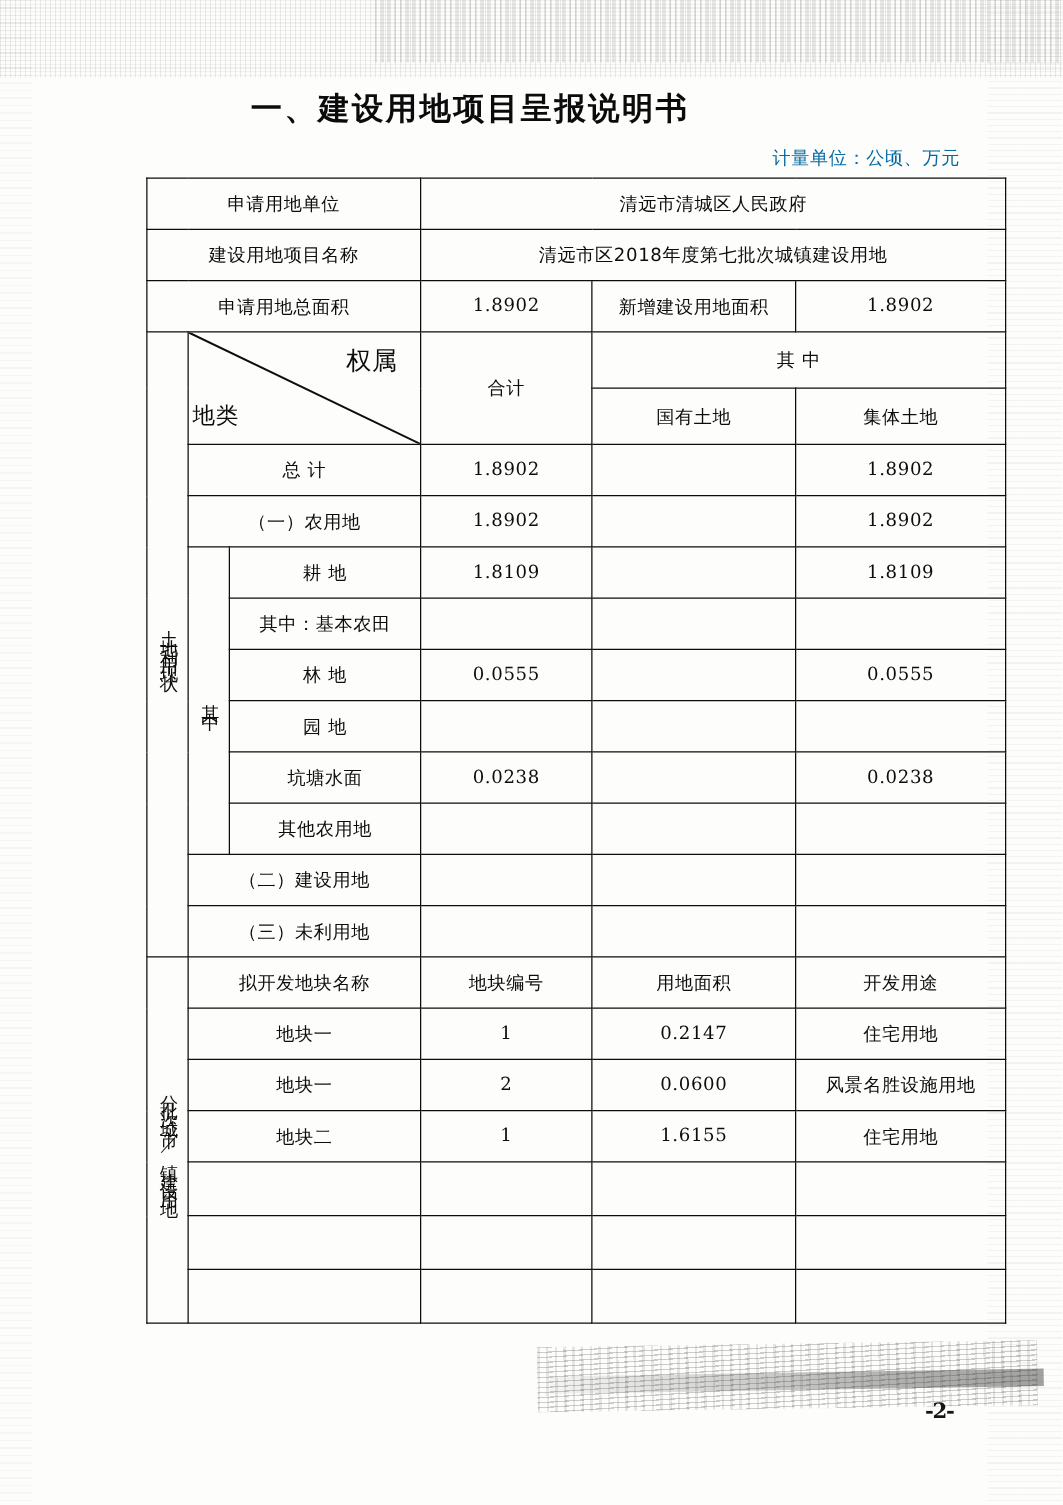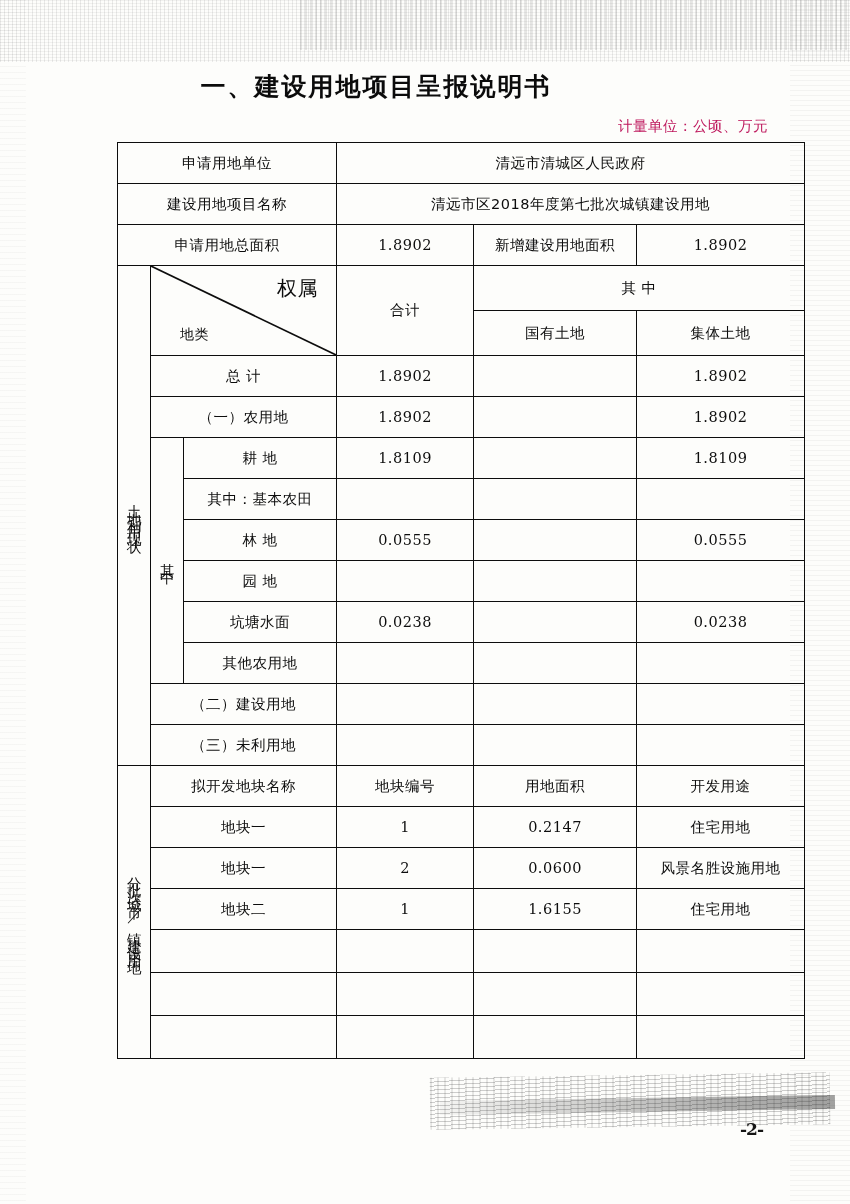--- a/index.html
+++ b/index.html
@@ -86,21 +86,21 @@
     letter-spacing: 2px;
     color: #0b0b0b;
   }
   .unit-line {
     position: absolute;
     left: 0; top: 117px;
     width: 768px;
     text-align: right;
     font-size: 14.5px;
     letter-spacing: 0.5px;
-    color: #be185d;
+    color: #0369a1;
   }
 
   
   .sheet {
     position: absolute;
     left: 81px;
     top: 142px;
     width: 687px;
     padding-left: 36px;
   }
@@ -159,23 +159,23 @@
     pointer-events: none;
   }
   td.diag .tr-label {
     position: absolute;
     right: 18px;
     top: 9px;
     font-size: 20px;
   }
   td.diag .bl-label {
     position: absolute;
-    left: 29px;
+    left: 3px;
     bottom: 11px;
-    font-size: 14px;
+    font-size: 18px;
   }
 
   .pagenum {
     position: absolute;
     left: 740px;
     top: 1119px;
     font-family: "DejaVu Serif", "Liberation Serif", serif;
     font-size: 17px;
     font-weight: bold;
     color: #151515;

